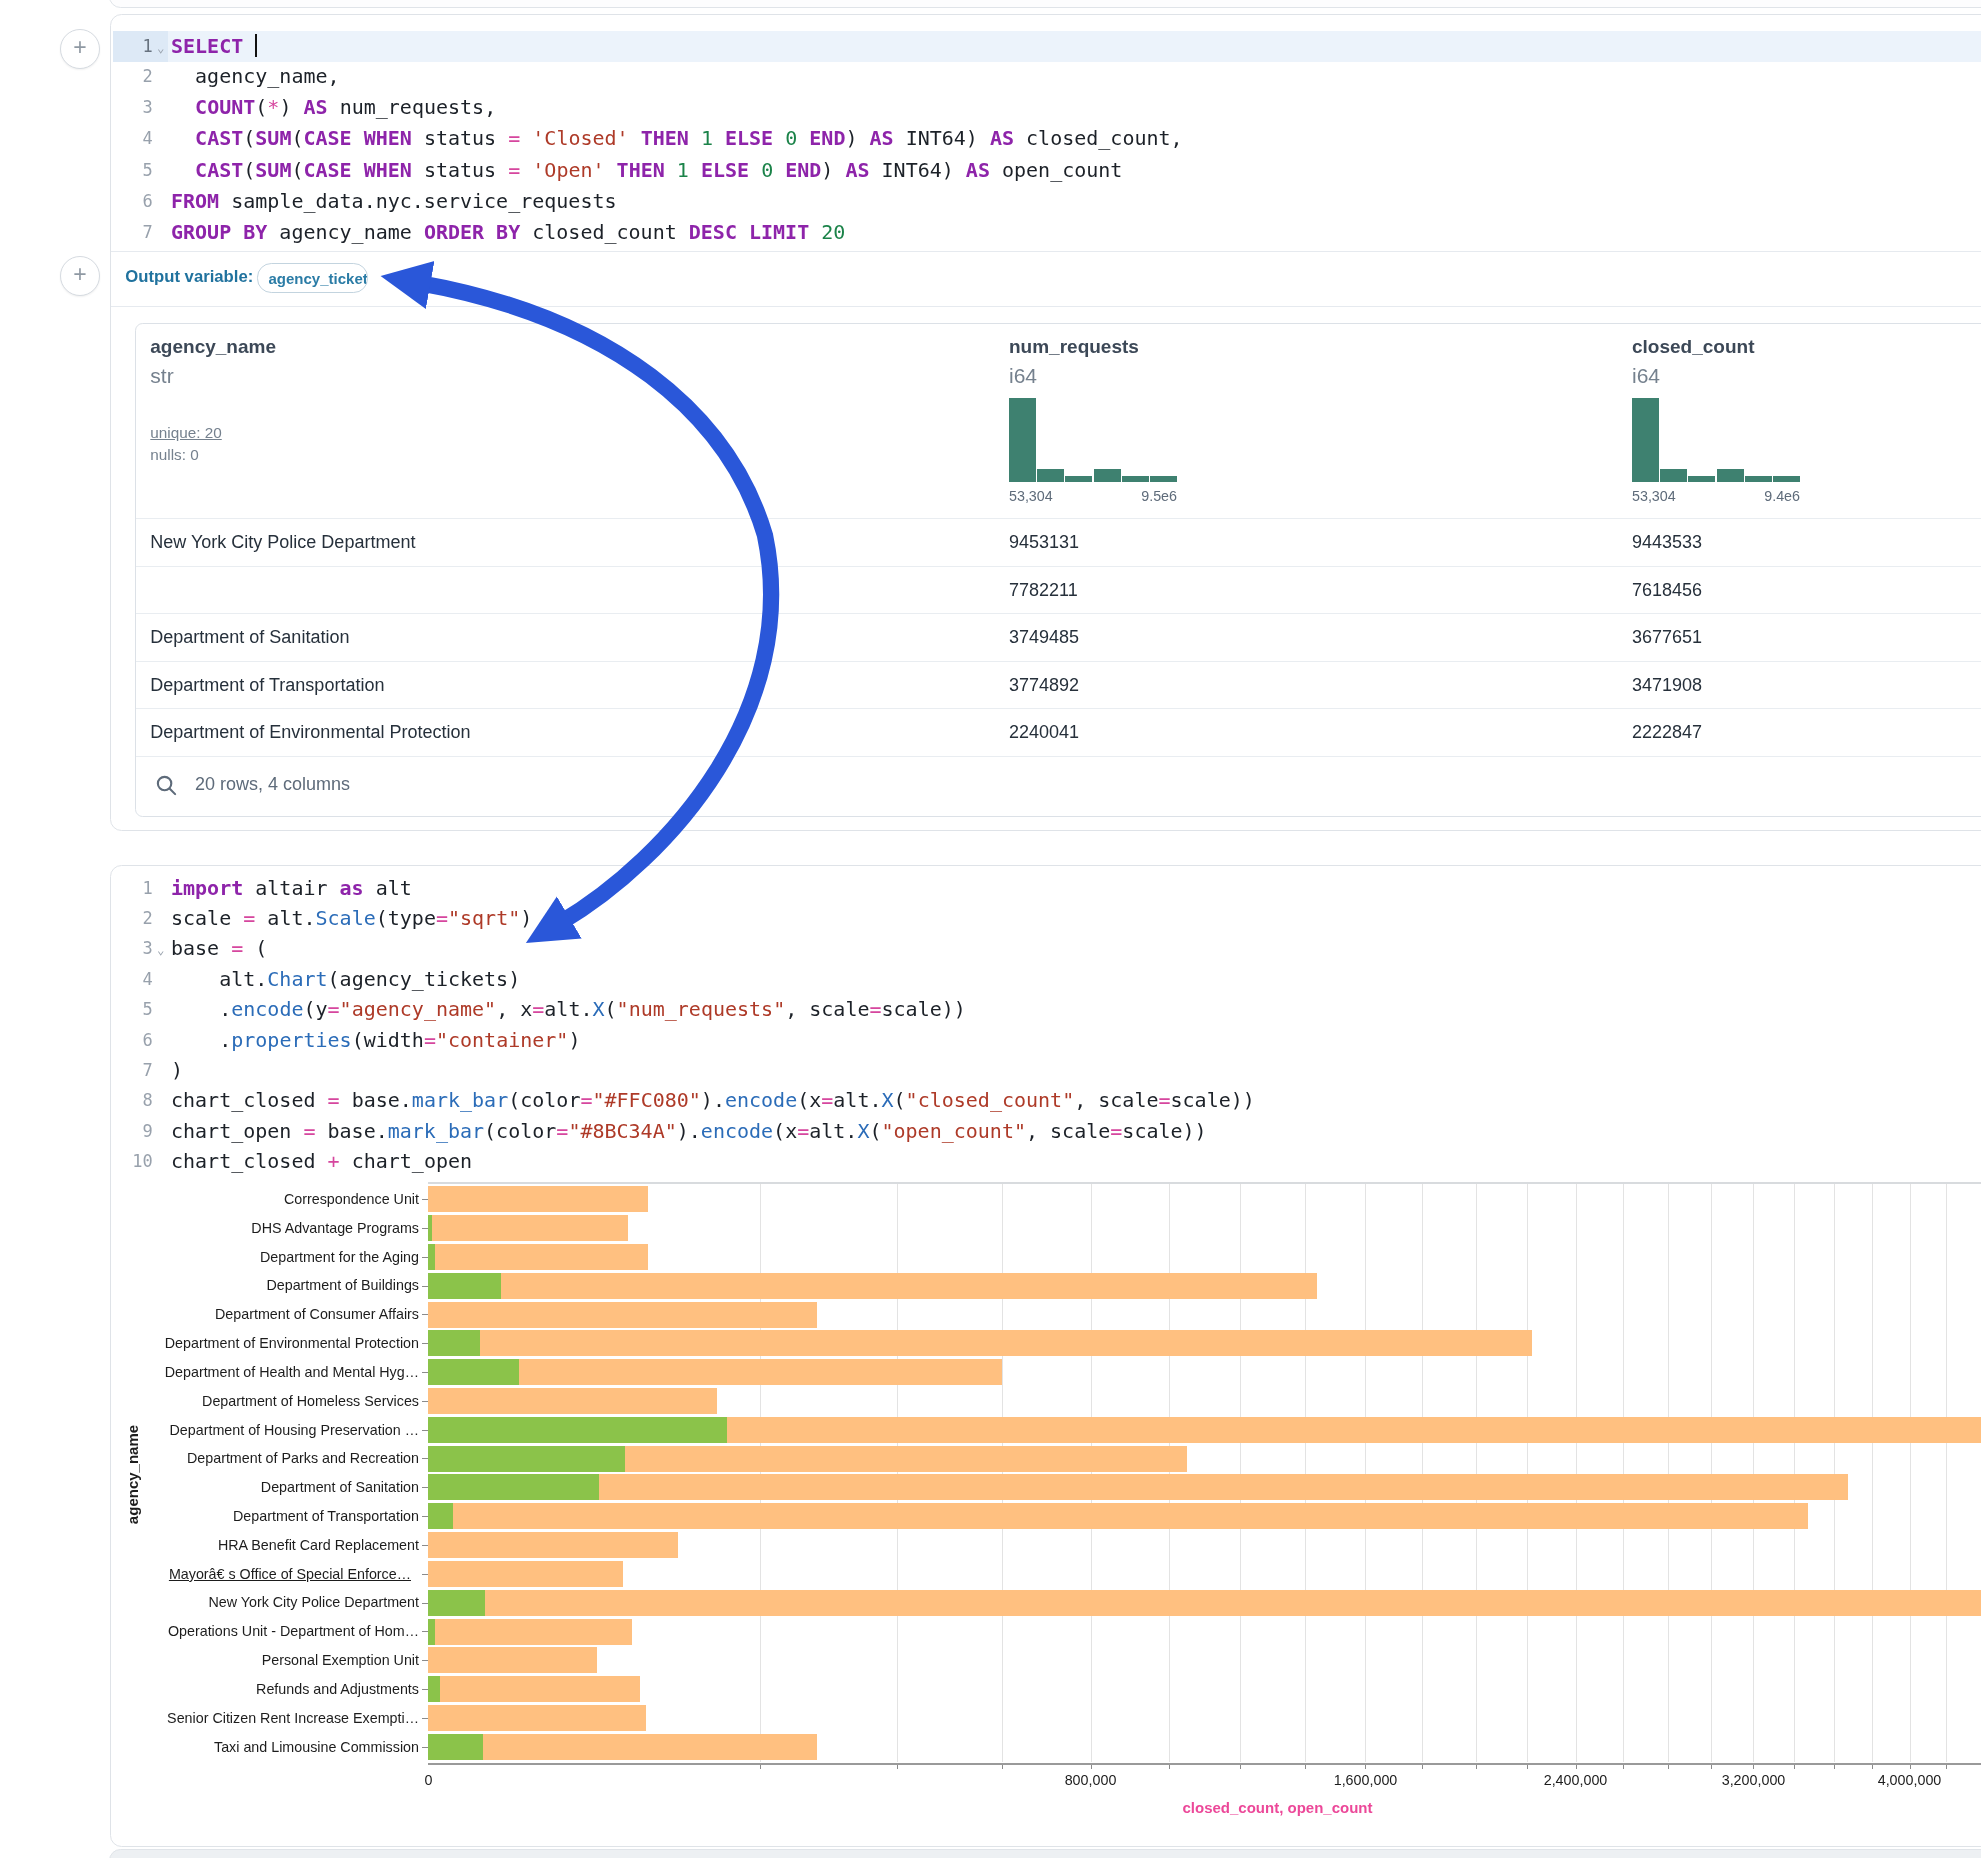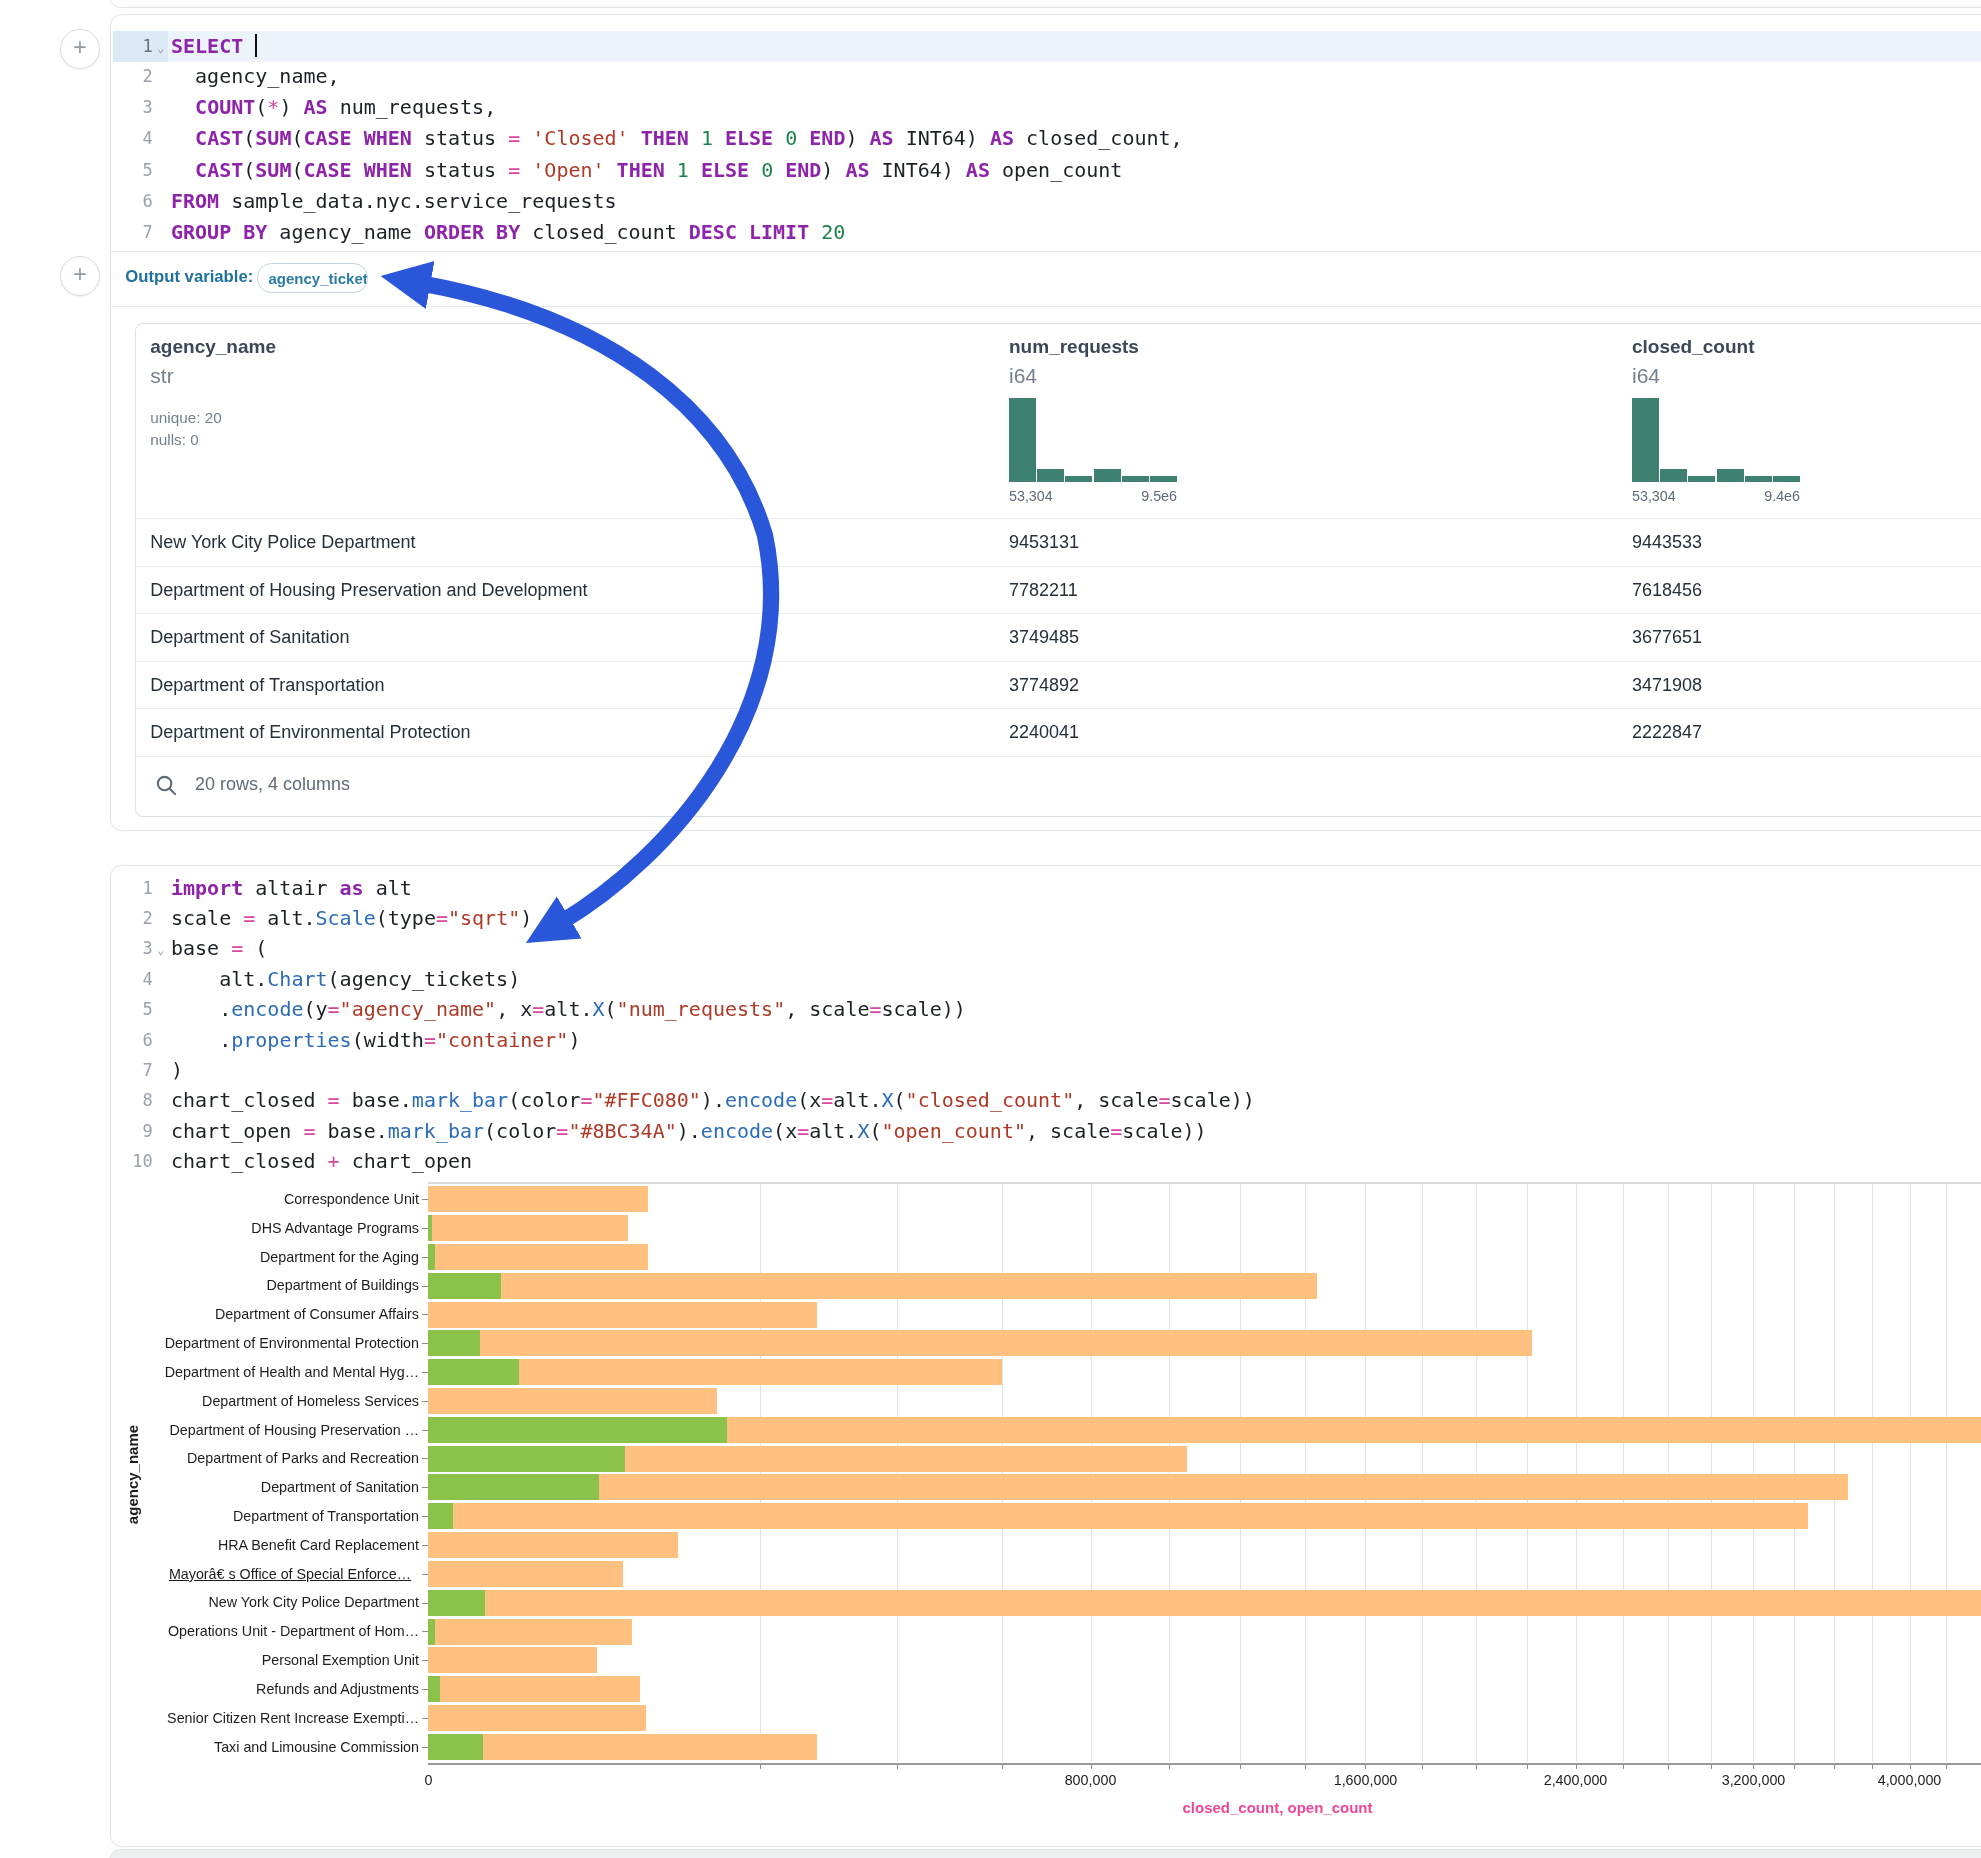--- a/index.html
+++ b/index.html
@@ -90,21 +90,21 @@
     <div id="output-bar">
       <span id="output-label">Output variable:</span>
       <span id="output-pill">agency_tickets</span>
     </div>
 
     <div id="table-card">
       <div id="table-head">
           <div class="thcol" style="left: 14.3px;">
             <div class="thname" style="margin-top: 11.5px;">agency_name</div>
             <div class="thdtype">str</div>
-            <div class="thstat" style="margin-top: 21px;">unique: 20</div>
+            <div class="thstat" style="margin-top: 36px; text-decoration: underline;">unique: 20</div>
             <div class="thstat" style="margin-top: 3.8px;">nulls: 0</div>
           </div>
           <div class="thcol" style="left: 873px;">
             <div class="thname" style="margin-top: 11.5px;">num_requests</div>
             <div class="thdtype">i64</div>
           </div>
           <div class="hist" style="left: 873px; top: 72px;">
             <div class="hb" style="left: 0px; width: 27px; height: 84px;"></div>
             <div class="hb" style="left: 28px; width: 27px; height: 13px;"></div>
             <div class="hb" style="left: 56px; width: 27px; height: 6.5px;"></div>
@@ -129,21 +129,20 @@
           <div class="histlab" style="left: 1496px; top: 164px; text-align: left;">53,304</div>
           <div class="histlab" style="left: 1496px; top: 164px; text-align: right;">9.4e6</div>
         </div>
       <div id="table-rows">
           <div class="trow" style="top: 194px;">
             <span style="left: 14.3px;">New York City Police Department</span>
             <span style="left: 873px;">9453131</span>
             <span style="left: 1496px;">9443533</span>
           </div>
           <div class="trow" style="top: 242px;">
-            <span style="left: 14.3px;">Department of Housing Preservation and Development</span>
             <span style="left: 873px;">7782211</span>
             <span style="left: 1496px;">7618456</span>
           </div>
           <div class="trow" style="top: 289px;">
             <span style="left: 14.3px;">Department of Sanitation</span>
             <span style="left: 873px;">3749485</span>
             <span style="left: 1496px;">3677651</span>
           </div>
           <div class="trow" style="top: 337px;">
             <span style="left: 14.3px;">Department of Transportation</span>

